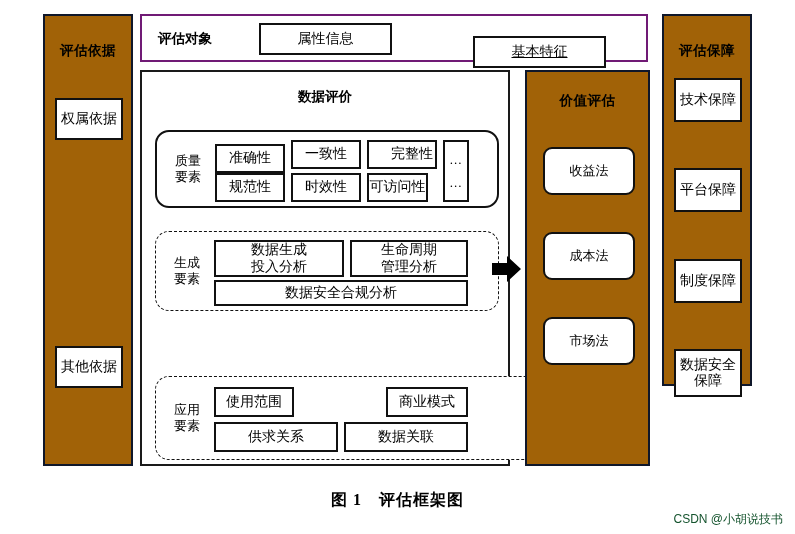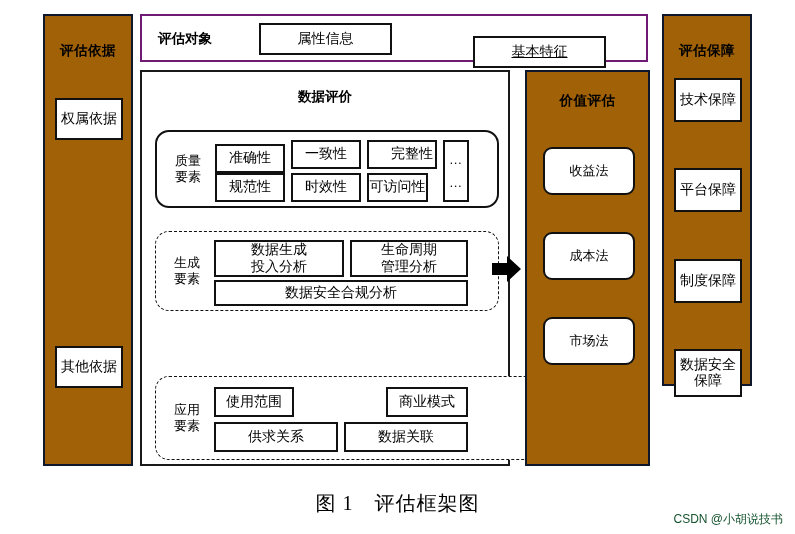--- a/index.html
+++ b/index.html
@@ -147,22 +147,23 @@
     left: 525px; top: 70px;
     width: 125px; height: 396px;
   }
   #value-col .col-title { top: 20px; }
 
   
   #caption {
     position: absolute;
     left: 0; right: 0; top: 490px;
     text-align: center;
-    font-size: 20px;
+    font-size: 16px;
     letter-spacing: 1px;
+    font-weight: bold;
   }
   #watermark {
     position: absolute;
     right: 12px; bottom: 6px;
     font-size: 12px;
     color: #14532d;
     font-family: "Liberation Sans", sans-serif;
     margin-left: 48px;
   }
 </style>

